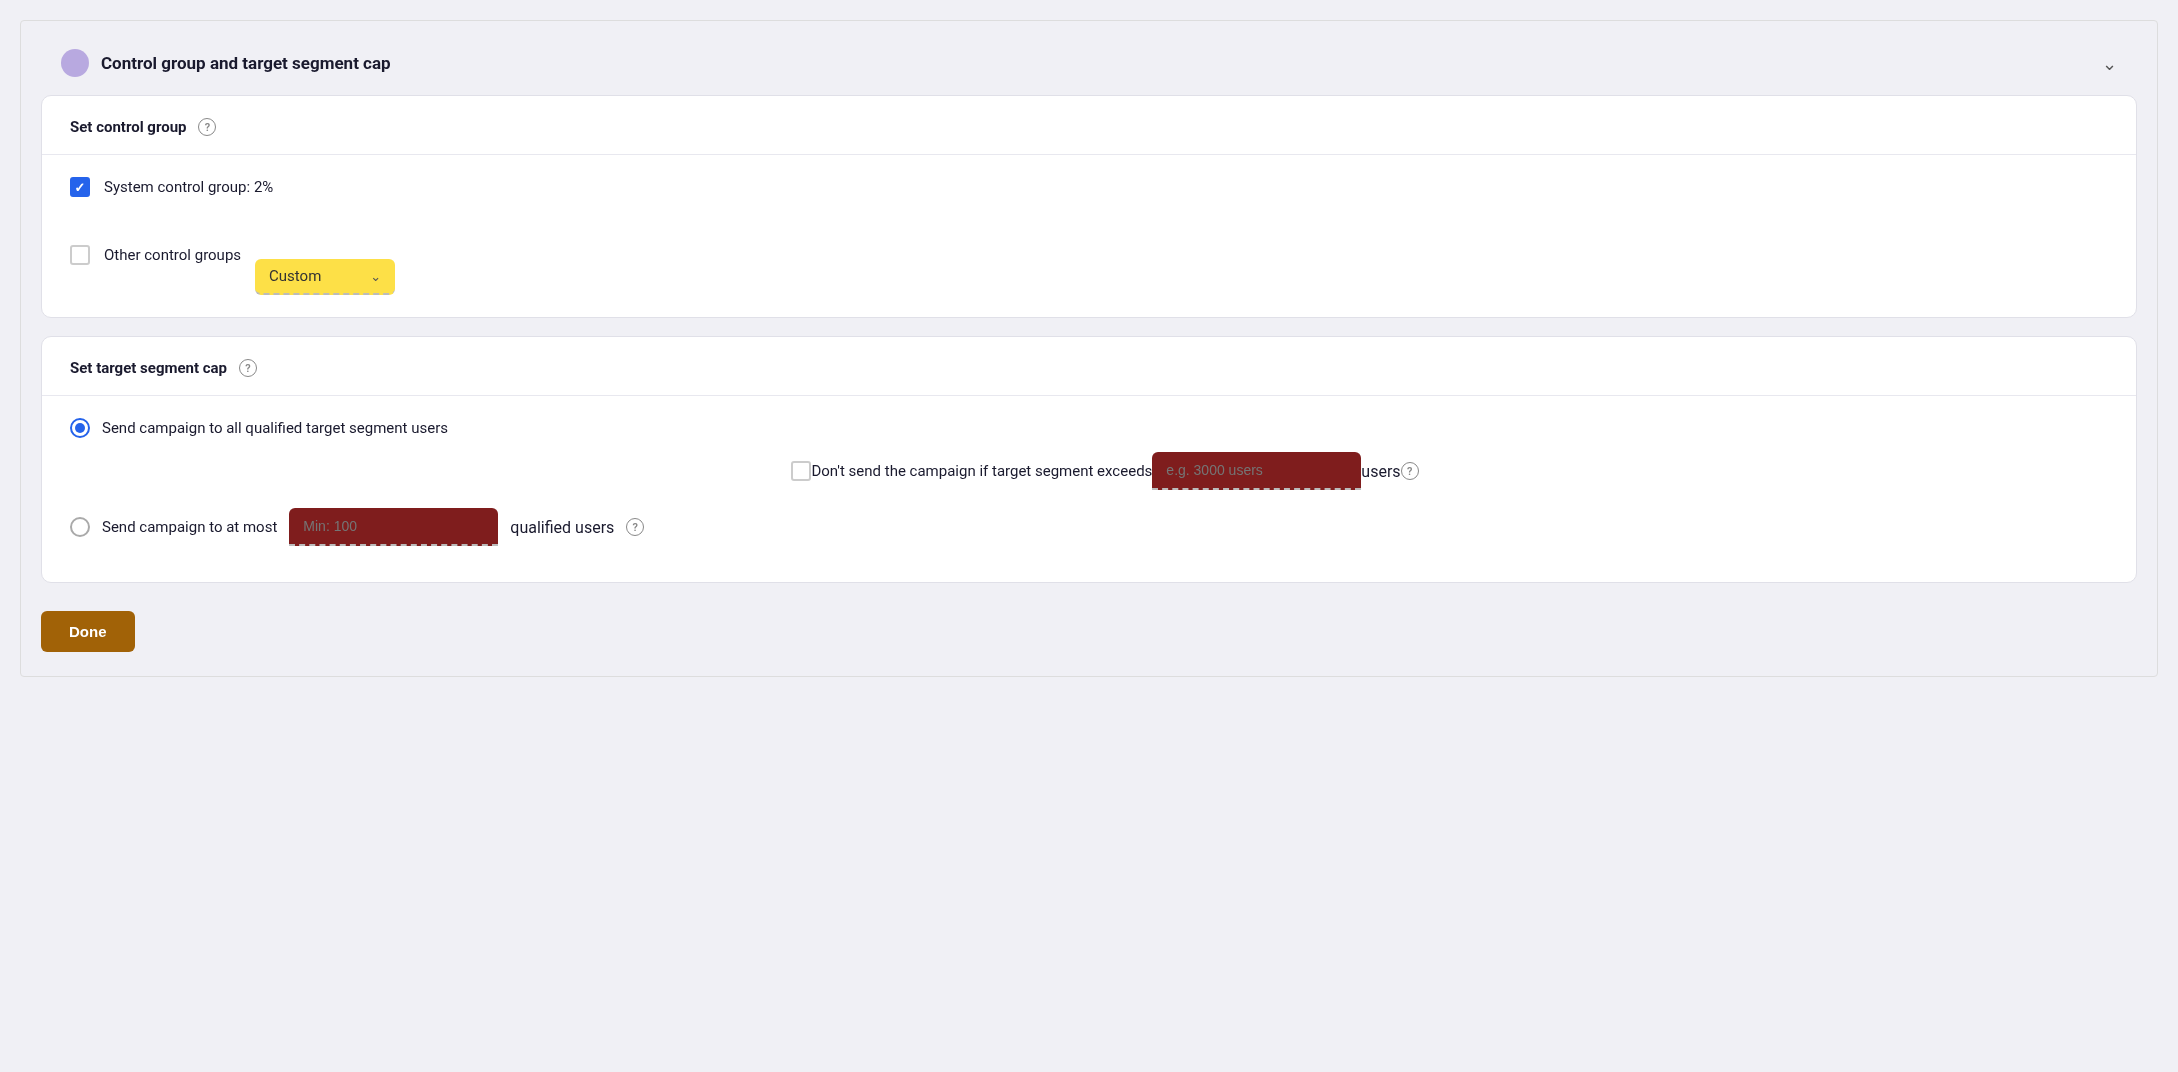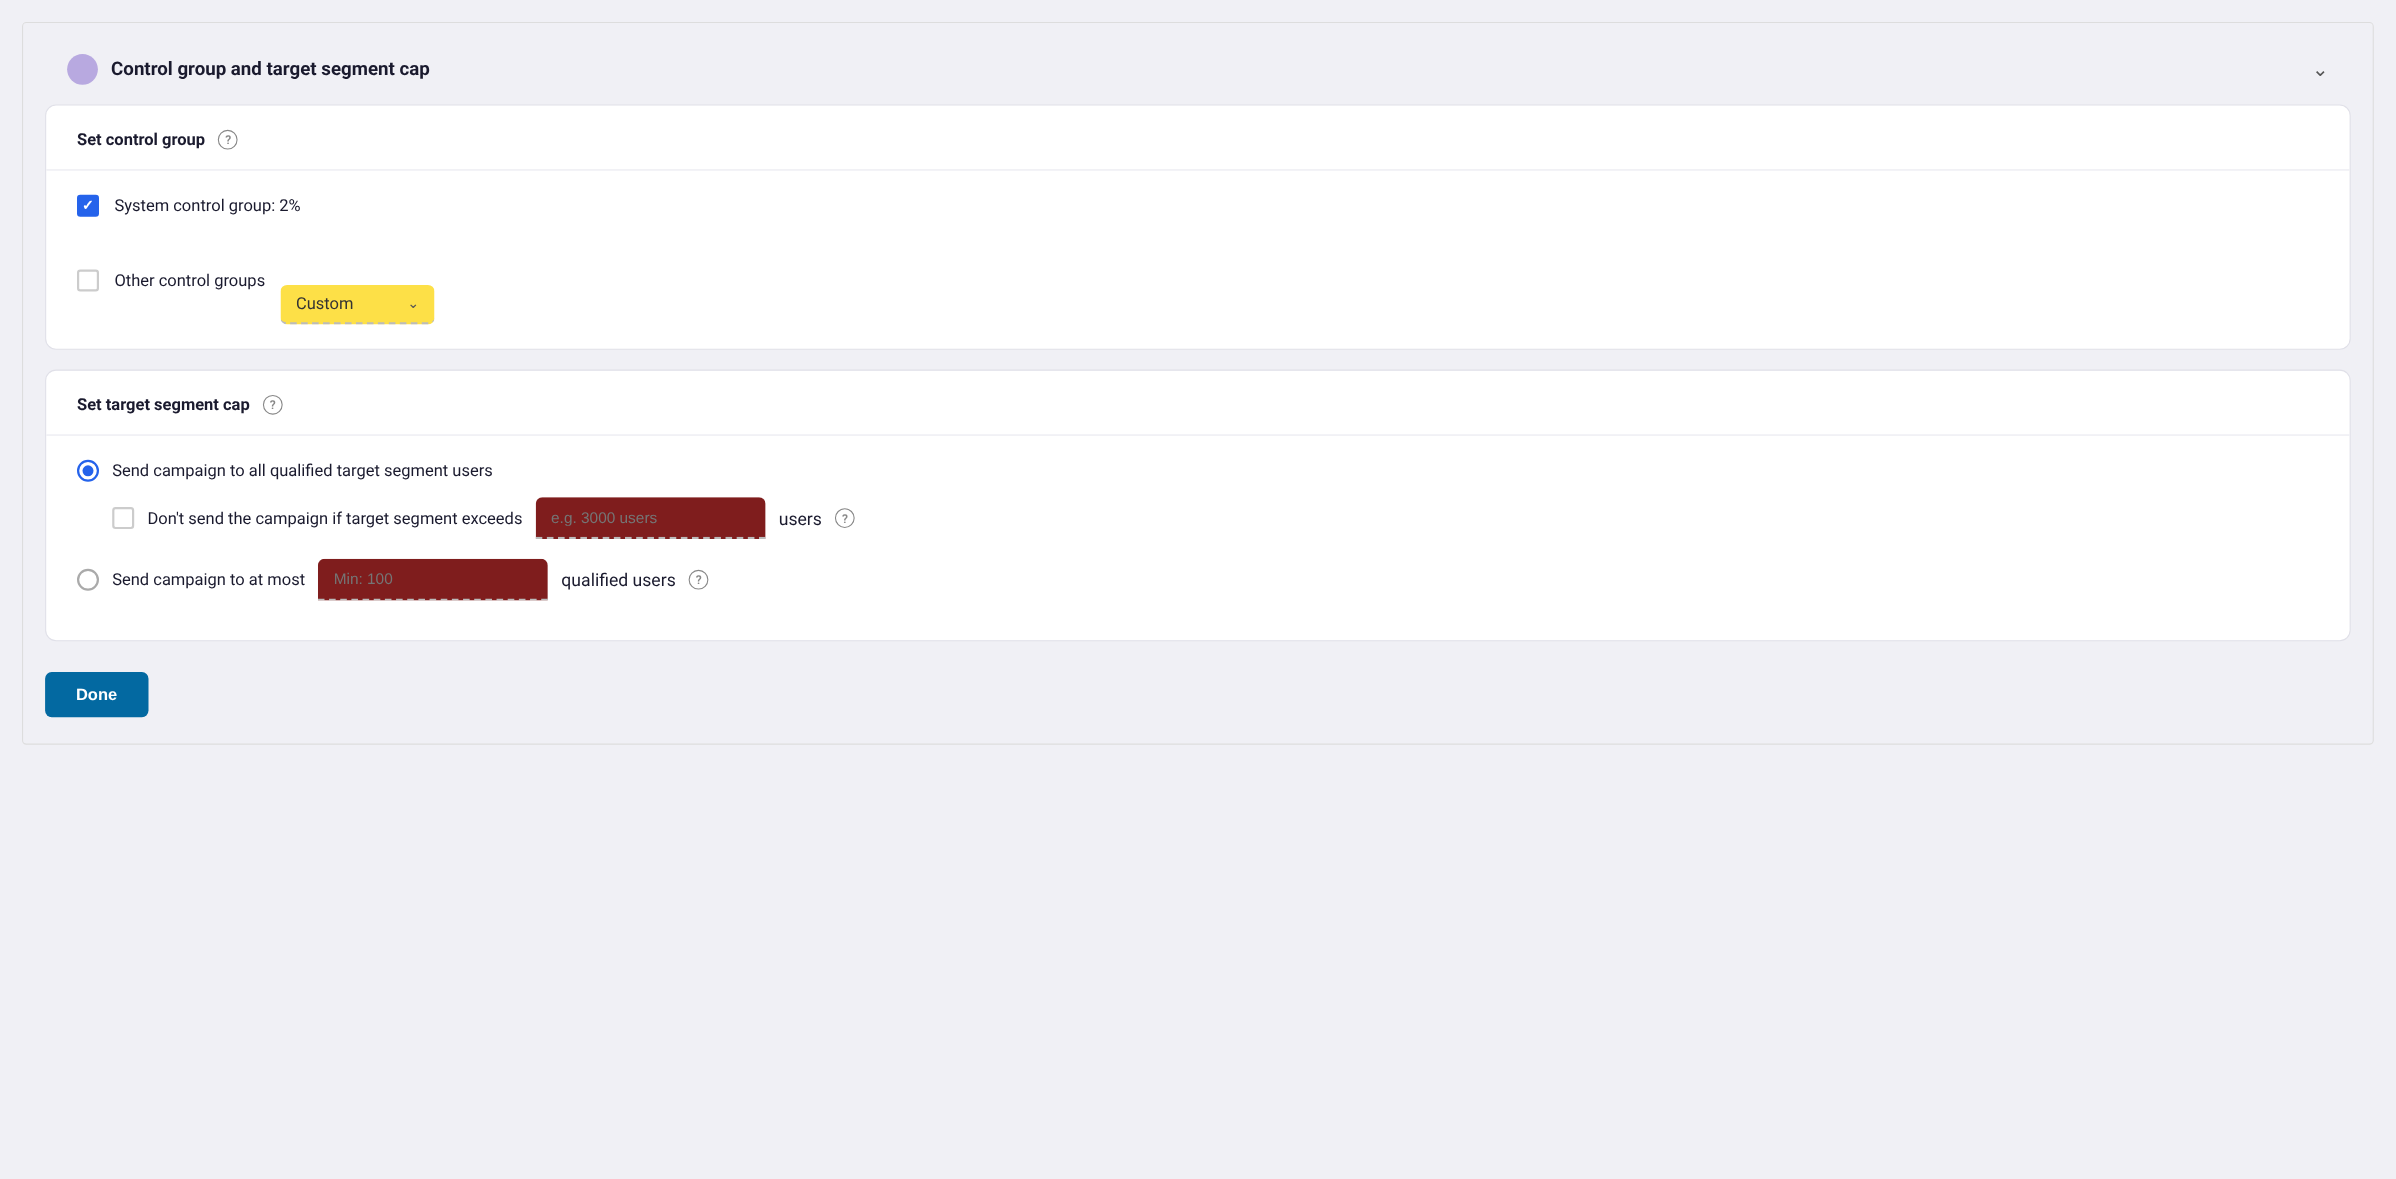--- a/index.html
+++ b/index.html
@@ -158,41 +158,41 @@
     .radio-custom.unselected {
       border-color: #aaa;
     }
     .radio-label {
       font-size: 15px;
       color: #1a1a2e;
     }
     .indent-row {
       display: flex;
       align-items: center;
-      gap: 12px;
       margin-left: 32px;
       margin-bottom: 18px;
+      justify-content: center;
     }
     .text-input {
       background: #7f1d1d;
       border: none;
       border-bottom: 2px dashed #bbb;
       border-radius: 6px 6px 0 0;
       padding: 10px 14px;
       font-size: 14px;
       color: #aaa;
       min-width: 160px;
       outline: none;
     }
     .input-label {
       font-size: 16px;
       color: #1a1a2e;
     }
     .done-button {
-      background: #0369a1;
+      background: #a16207;
       color: #fff;
       border: none;
       border-radius: 6px;
       padding: 12px 28px;
       font-size: 15px;
       font-weight: 600;
       cursor: pointer;
       margin-top: 10px;
     }
     .outer-wrapper {

